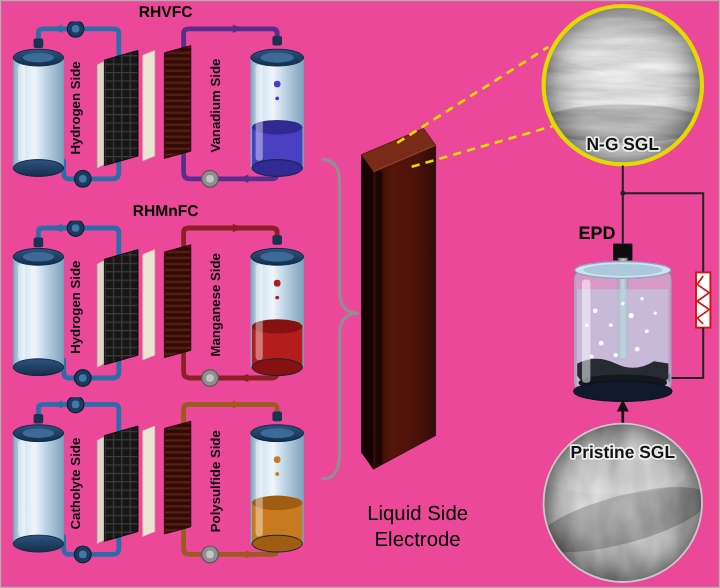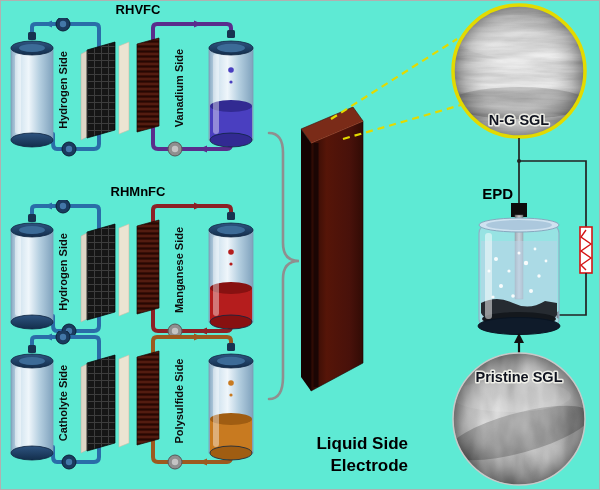--- a/index.html
+++ b/index.html
@@ -1,37 +1,37 @@
 <!DOCTYPE html>
 <html><head>
 <meta charset="utf-8">
 <style>
   html,body{margin:0;padding:0;background:#fff;}
-  .canvas{position:relative;width:600px;height:490px;background:#5eead4;border:1px solid #b0b0b0;
+  .canvas{position:relative;width:600px;height:490px;background:#ec4899;border:1px solid #b0b0b0;
           box-sizing:border-box;overflow:hidden;font-family:"Liberation Sans",sans-serif;}
   .abs{position:absolute;}
   .unit{position:absolute;left:2px;width:270px;height:160px;}
-  .u1{top:1px}.u2{top:183px}.u3{top:330px}
+  .u1{top:1px}.u2{top:167px}.u3{top:330px}
   .unit-title{height:16px;line-height:16px;text-align:center;font-weight:bold;font-size:13px;color:#000;}
   .unit-svg{display:block;width:270px;height:144px;}
   .tube{fill:none;stroke-width:4;stroke-linecap:round;}
   .tubeL{stroke:var(--tube);}
   .tubeR{stroke:var(--tube2);}
   .arrL{fill:var(--tube);}
   .arrR{fill:var(--tube2);}
   .liq{fill:var(--liquid);}
   .liq2{fill:var(--liquid2);}
   svg text{font-family:"Liberation Sans",sans-serif;}
   .vlabel{font-weight:bold;font-size:11px;fill:#0d0d0d;text-anchor:middle;}
   .microlabel{font-weight:bold;font-size:14.5px;text-anchor:middle;fill:#10131f;
               paint-order:stroke;stroke:rgba(248,248,240,0.85);stroke-width:3px;stroke-linejoin:round;}
   .epdlabel{font-weight:bold;font-size:15px;text-anchor:end;fill:#000;}
   .wire{fill:none;stroke-width:1.7;}
-  .electrode-label{position:absolute;left:287px;top:432px;width:120px;text-align:right;
-                   font-weight:bold;font-size:17px;line-height:1.3;color:#000;}
+  .electrode-label{position:absolute;left:287px;top:416px;width:120px;text-align:center;
+                   font-weight:normal;font-size:17px;line-height:1.3;color:#000;}
 </style>
 </head>
 <body>
 
 <div class="canvas">
 
   <svg width="0" height="0" style="position:absolute">
     <defs>
       <linearGradient id="gCyl" x1="0" y1="0" x2="1" y2="0">
         <stop offset="0" stop-color="#86a8c2"></stop>

